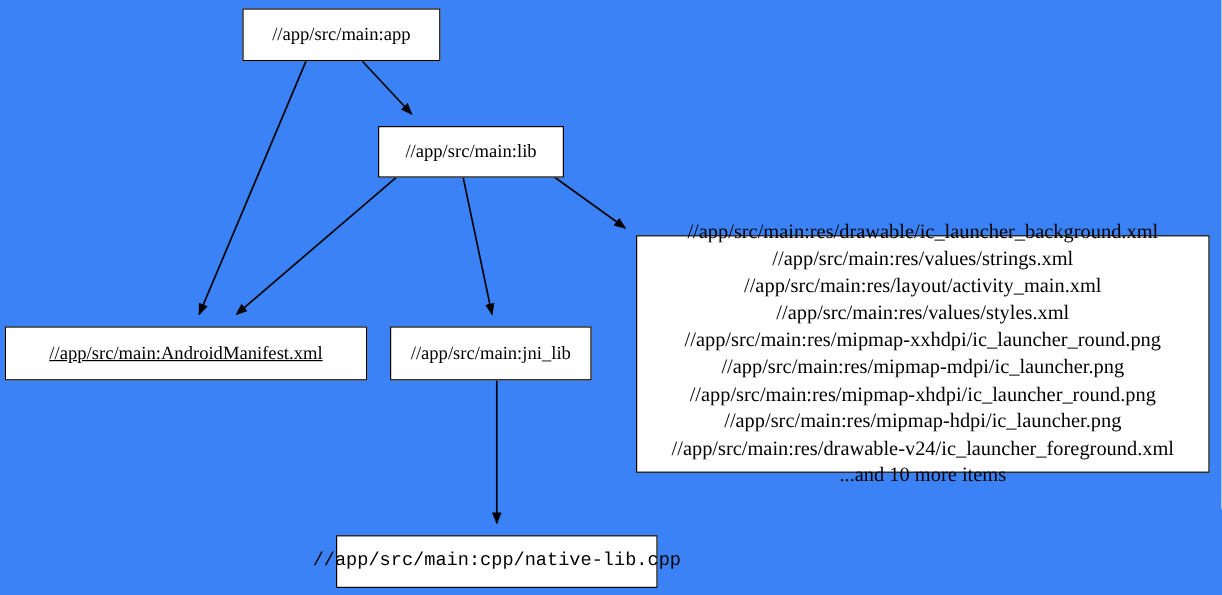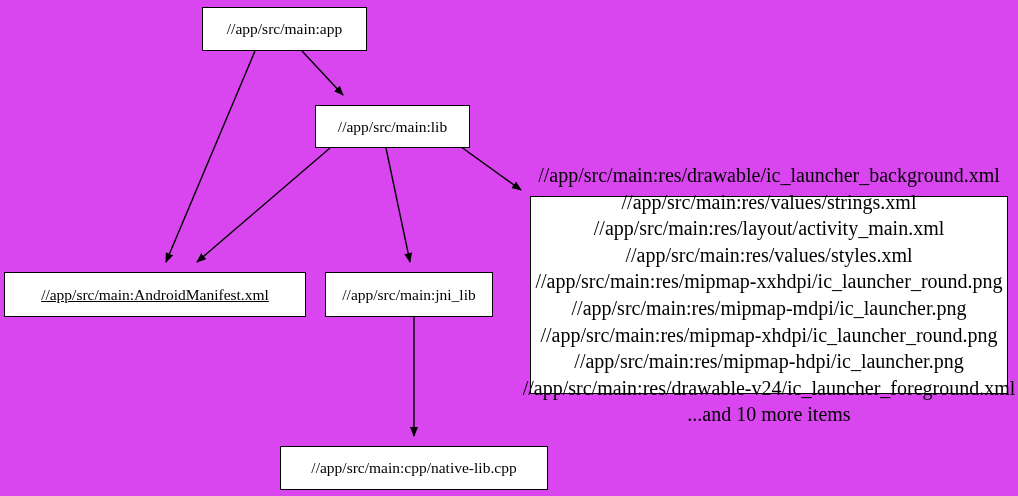--- a/index.html
+++ b/index.html
@@ -4,21 +4,21 @@
 <style>
   html, body {
     margin: 0;
     padding: 0;
     background: #ffffff;
   }
   #canvas {
     position: relative;
     width: 1018px;
     height: 496px;
-    background: #d946ef;
+    background: #3b82f6;
     font-family: "Liberation Serif", "DejaVu Serif", serif;
     overflow: hidden;
   }
   #edge-layer {
     position: absolute;
     left: 0;
     top: 0;
     width: 1018px;
     height: 496px;
     pointer-events: none;
@@ -32,21 +32,21 @@
     align-items: center;
     justify-content: center;
     text-align: center;
     color: #000000;
     font-size: 15.5px;
     line-height: 1.12;
     white-space: pre;
     z-index: 2;
   }
   .node.multiline {
-    font-size: 20px;
+    font-size: 17px;
     line-height: 1.33;
     padding: 3px 6px;
   }
 </style>
 </head>
 <body>
 
 <div id="canvas">
 
   <svg id="edge-layer" viewBox="0 0 1018 496" xmlns="http://www.w3.org/2000/svg">
@@ -73,16 +73,16 @@
       <div class="node multiline" style="left: 530px; top: 196px; width: 478px; height: 198px; border-color: rgb(0, 0, 0);"><span>//app/src/main:res/drawable/ic_launcher_background.xml
 //app/src/main:res/values/strings.xml
 //app/src/main:res/layout/activity_main.xml
 //app/src/main:res/values/styles.xml
 //app/src/main:res/mipmap-xxhdpi/ic_launcher_round.png
 //app/src/main:res/mipmap-mdpi/ic_launcher.png
 //app/src/main:res/mipmap-xhdpi/ic_launcher_round.png
 //app/src/main:res/mipmap-hdpi/ic_launcher.png
 //app/src/main:res/drawable-v24/ic_launcher_foreground.xml
 ...and 10 more items</span></div>
-      <div class="node" style="left: 280px; top: 446px; width: 268px; height: 44px; border-color: rgb(0, 0, 0);"><span>//app/src/main:cpp/native-lib.cpp</span></div>
+      <div class="node" style="left: 280px; top: 446px; width: 268px; height: 44px; border-color: rgb(0, 0, 0); font-family: Liberation Mono, monospace;"><span>//app/src/main:cpp/native-lib.cpp</span></div>
     </div>
 
 </div>
 
 </body></html>

